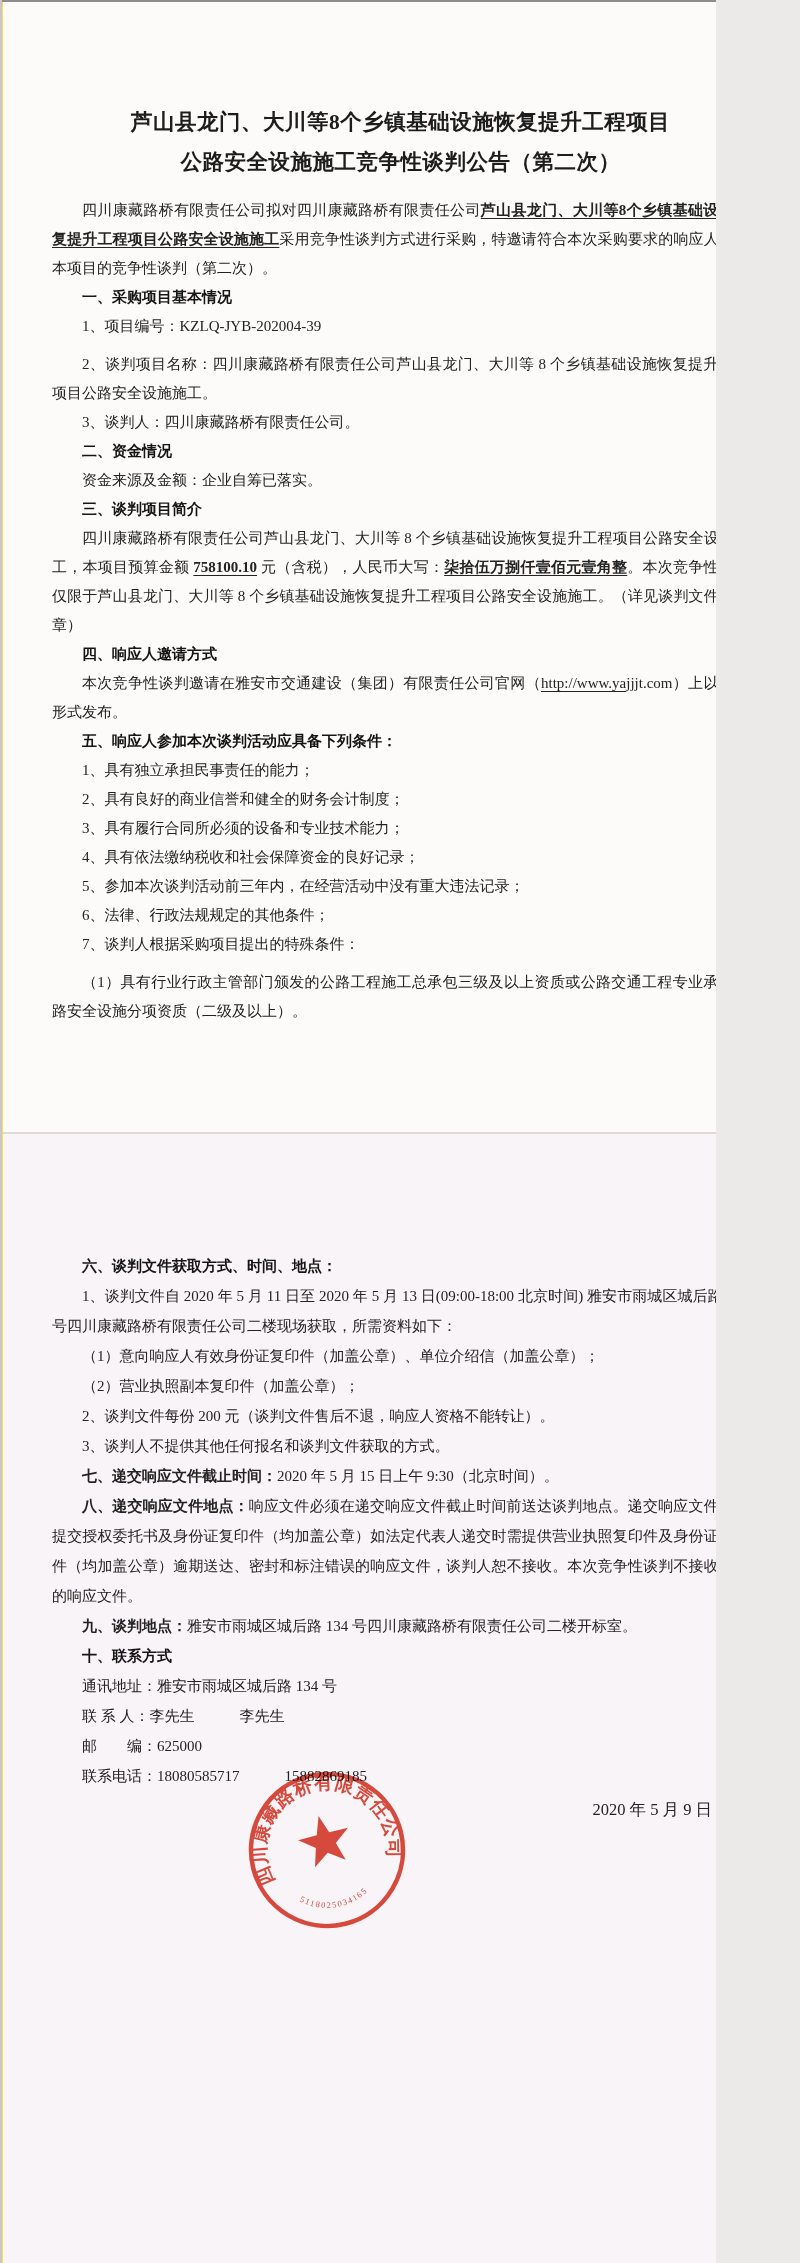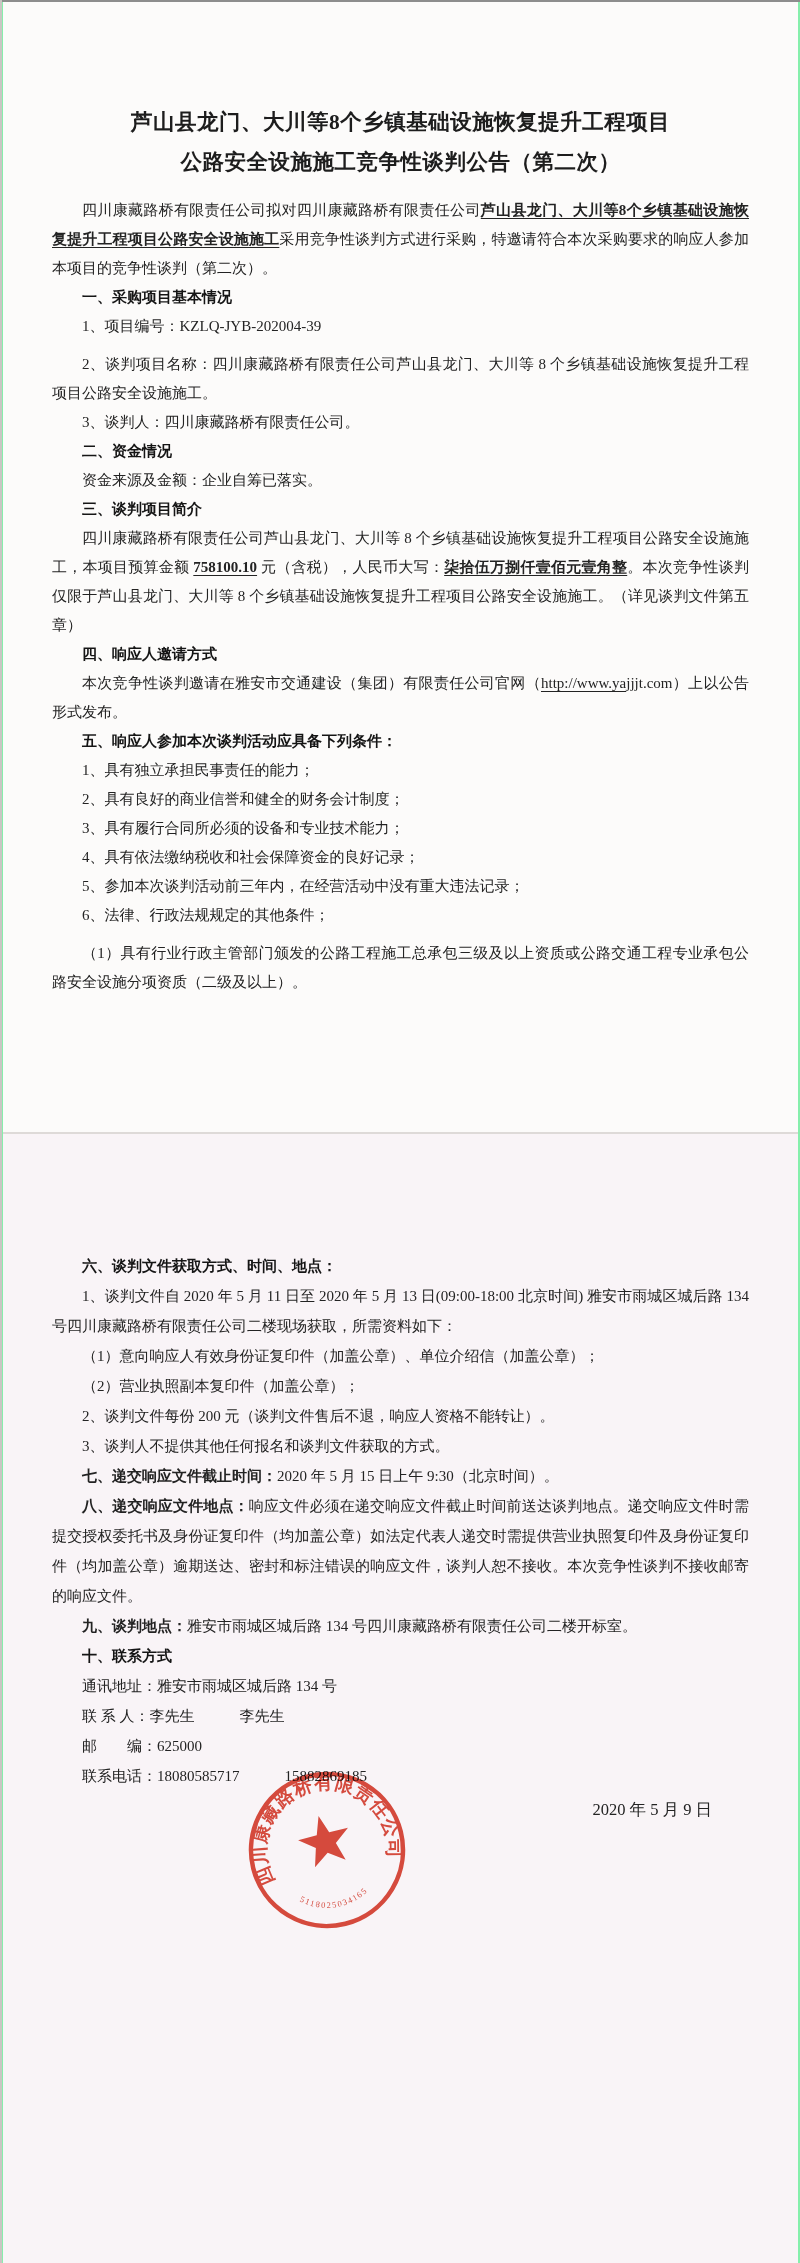--- a/index.html
+++ b/index.html
@@ -1,21 +1,21 @@
 <!DOCTYPE html>
 <html><head>
 <meta charset="utf-8">
 <style>
   html,body{margin:0;padding:0;}
   body{
     width:800px;height:2263px;
     background:#eceae8;
     font-family:"Liberation Serif","DejaVu Serif",serif;
   }
-  .canvas{position:relative;width:800px;height:2263px;overflow:hidden;background:#86efac;}
+  .canvas{position:relative;width:716px;height:2263px;overflow:hidden;background:#fde047;}
   .topline{position:absolute;top:0;left:0;width:800px;height:2px;background:#8d8d8d;}
   .leftline{position:absolute;top:0;left:0;width:2px;height:2263px;background:#c9c6c3;}
   .page{position:absolute;left:3px;width:795px;}
   .page1{top:2px;height:1130px;background:#fcfbfa;}
   .page2{top:1134px;height:1129px;background:#f9f4f7;box-shadow:0 -2px 0 #dedad8;}
   .title-block{padding-top:100px;margin-bottom:14px;}
   .title{margin:0;text-align:center;font-size:21.5px;font-weight:bold;line-height:40px;letter-spacing:.5px;color:#1d1d1d;}
   .content{padding:0 49px;font-size:15px;line-height:29px;color:#232323;text-align:justify;}
   .page2 .content{line-height:30px;padding-top:108px;}
   .para{text-indent:2em;}
@@ -50,20 +50,21 @@
         <div class="para"><span>四川康藏路桥有限责任公司芦山县龙门、大川等 8 个乡镇基础设施恢复提升工程项目公路安全设施施工，本项目预算金额 </span><span class="b u">758100.10</span><span> 元（含税），人民币大写：</span><span class="b u">柒拾伍万捌仟壹佰元壹角整</span><span>。本次竞争性谈判仅限于芦山县龙门、大川等 8 个乡镇基础设施恢复提升工程项目公路安全设施施工。（详见谈判文件第五章）</span></div>
         <div class="para heading"><span>四、响应人邀请方式</span></div>
         <div class="para"><span>本次竞争性谈判邀请在雅安市交通建设（集团）有限责任公司官网（</span><span class="u">http://www.ya</span><span>jjjt.com）上以公告形式发布。</span></div>
         <div class="para heading"><span>五、响应人参加本次谈判活动应具备下列条件：</span></div>
         <div class="para"><span>1、具有独立承担民事责任的能力；</span></div>
         <div class="para"><span>2、具有良好的商业信誉和健全的财务会计制度；</span></div>
         <div class="para"><span>3、具有履行合同所必须的设备和专业技术能力；</span></div>
         <div class="para"><span>4、具有依法缴纳税收和社会保障资金的良好记录；</span></div>
         <div class="para"><span>5、参加本次谈判活动前三年内，在经营活动中没有重大违法记录；</span></div>
         <div class="para"><span>6、法律、行政法规规定的其他条件；</span></div>
+        <div class="para"><span>7、谈判人根据采购项目提出的特殊条件：</span></div>
         <div class="para gap"><span>（1）具有行业行政主管部门颁发的公路工程施工总承包三级及以上资质或公路交通工程专业承包公路安全设施分项资质（二级及以上）。</span></div>
       </div>
   </div>
 
   <div class="page page2">
     <div class="content">
         <div class="para heading gap"><span>六、谈判文件获取方式、时间、地点：</span></div>
         <div class="para"><span>1、谈判文件自 2020 年 5 月 11 日至 2020 年 5 月 13 日(09:00-18:00 北京时间) 雅安市雨城区城后路 134 号四川康藏路桥有限责任公司二楼现场获取，所需资料如下：</span></div>
         <div class="para"><span>（1）意向响应人有效身份证复印件（加盖公章）、单位介绍信（加盖公章）；</span></div>
         <div class="para"><span>（2）营业执照副本复印件（加盖公章）；</span></div>

